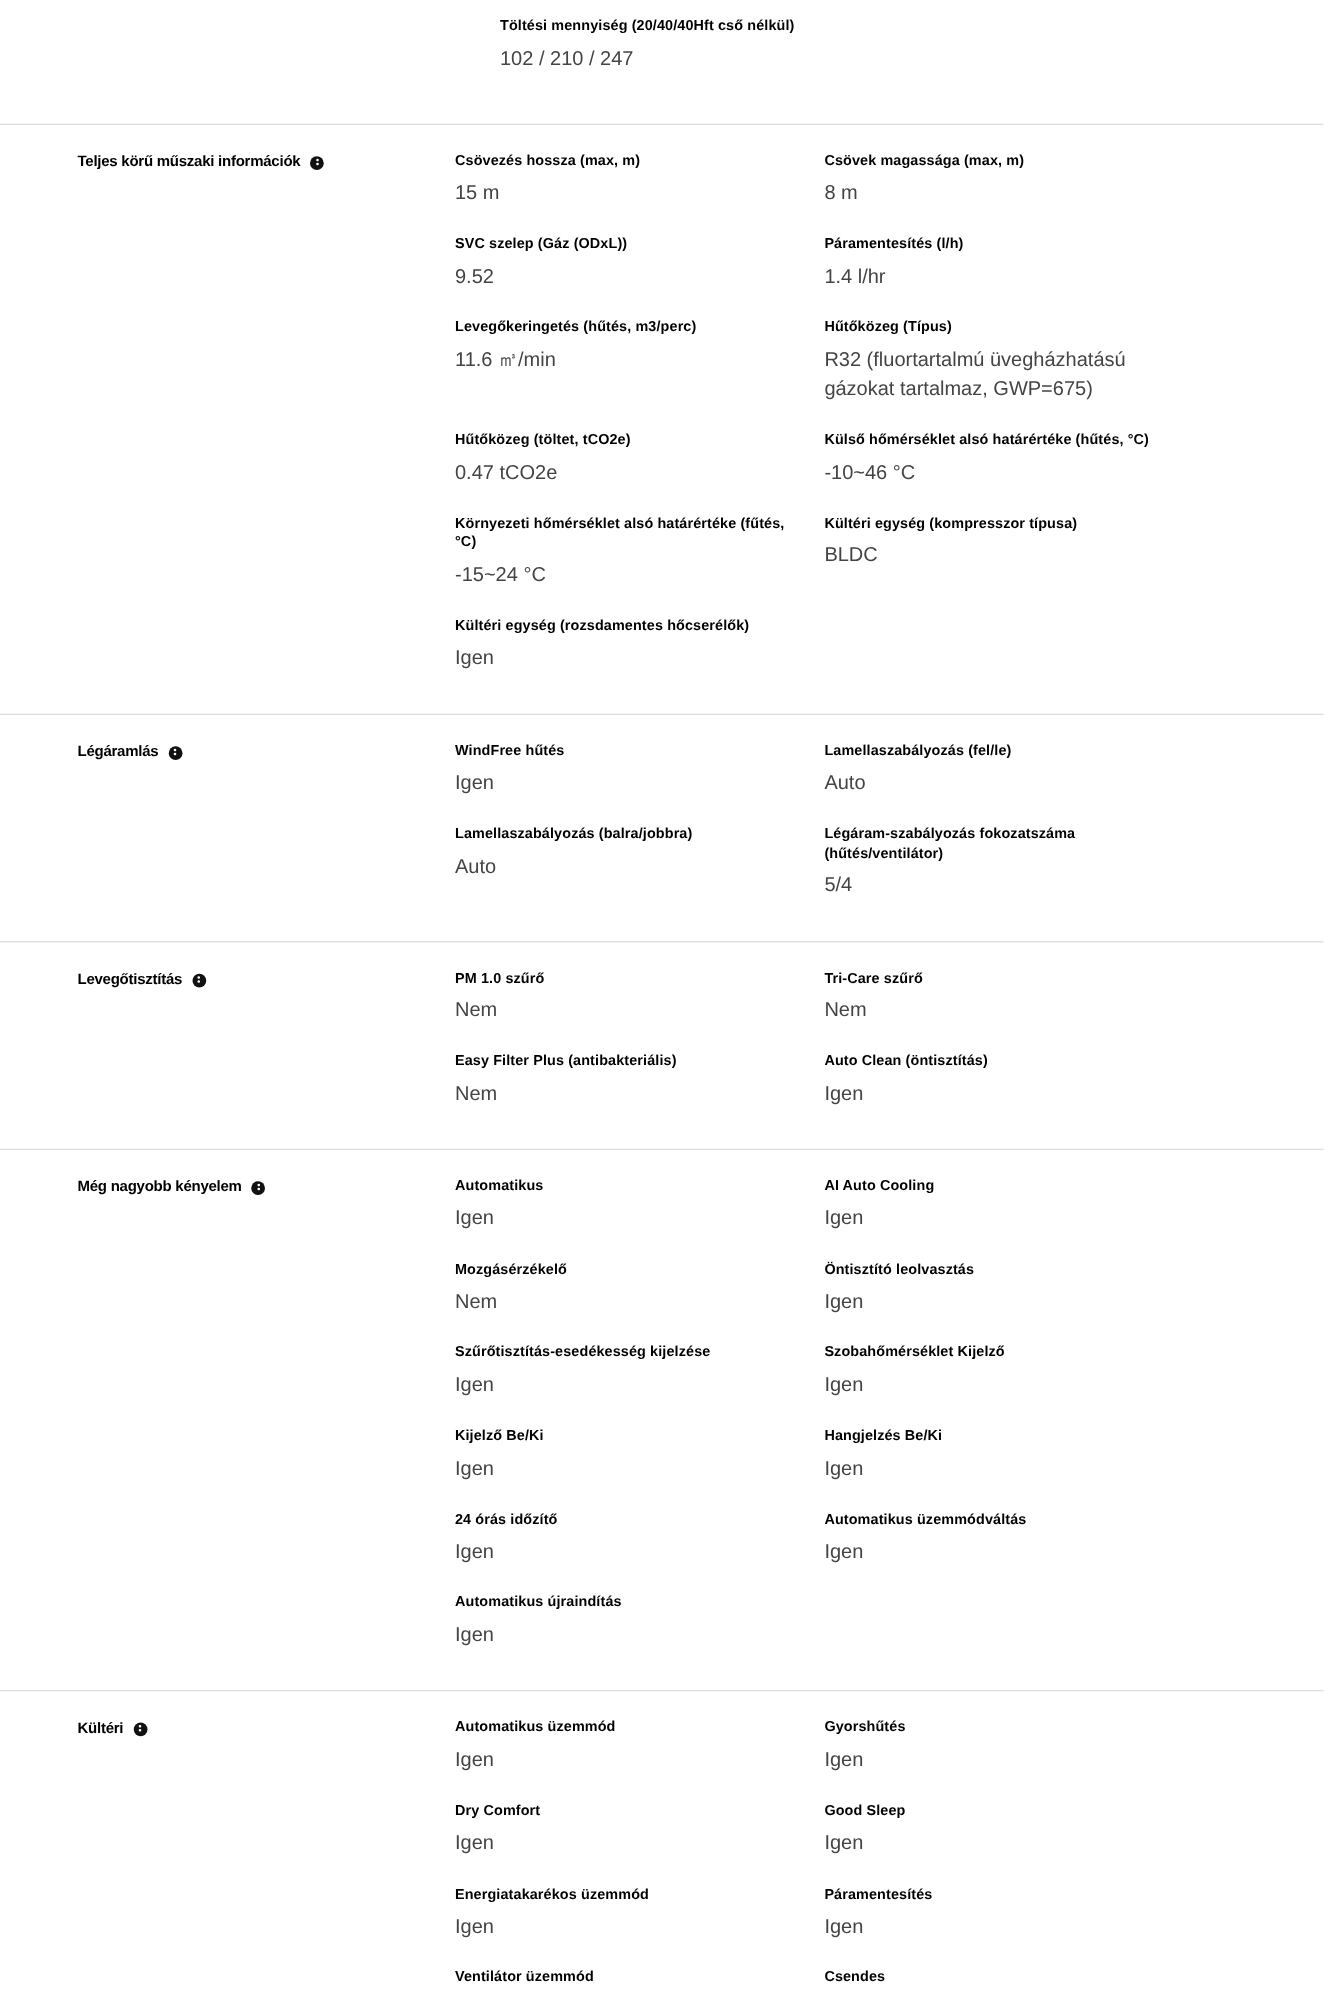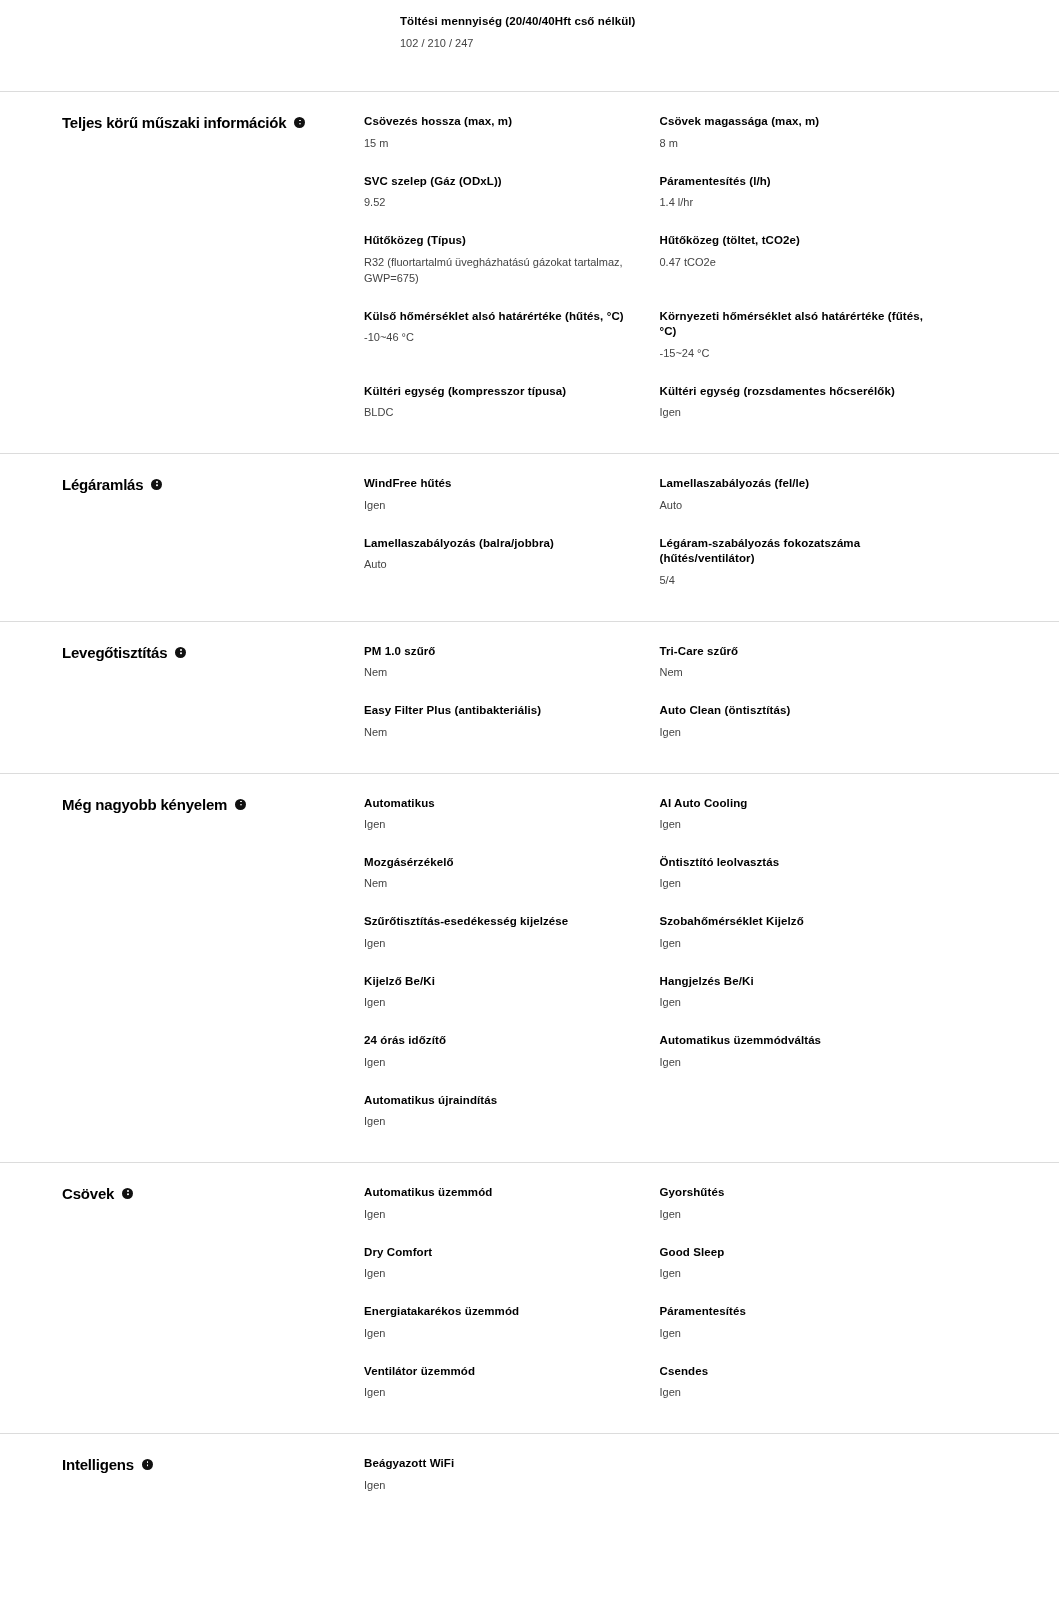--- a/index.html
+++ b/index.html
@@ -49,41 +49,41 @@
   }
   .pair-label {
     font-size: 11.5px;
     font-weight: bold;
     line-height: 1.35;
     letter-spacing: 0.1px;
     color: #000;
     margin-bottom: 6px;
   }
   .pair-value {
-    font-size: 11px;
+    font-size: 16px;
     font-weight: normal;
     line-height: 1.45;
     color: #444444;
   }
 
   .section {
     border-top: 1px solid #dcdcdc;
     display: flex;
     padding-top: 22px;
   }
   .section-head {
     width: 364px;
     flex: 0 0 364px;
     padding-left: 62px;
     box-sizing: border-box;
     display: flex;
     align-items: flex-start;
   }
   .section-title {
-    font-size: 15px;
+    font-size: 12px;
     font-weight: bold;
     letter-spacing: -0.2px;
     color: #000;
     line-height: 1.2;
   }
   .info-dot {
     display: inline-block;
     width: 11px;
     height: 11px;
     border-radius: 50%;
@@ -150,20 +150,24 @@
           </div>
           <div class="pair">
             <div class="pair-label">SVC szelep (Gáz (ODxL))</div>
             <div class="pair-value">9.52</div>
           </div>
           <div class="pair">
             <div class="pair-label">Páramentesítés (l/h)</div>
             <div class="pair-value">1.4 l/hr</div>
           </div>
           <div class="pair">
+            <div class="pair-label">Levegőkeringetés (hűtés, m3/perc)</div>
+            <div class="pair-value">11.6 ㎥/min</div>
+          </div>
+          <div class="pair">
             <div class="pair-label">Hűtőközeg (Típus)</div>
             <div class="pair-value">R32 (fluortartalmú üvegházhatású gázokat tartalmaz, GWP=675)</div>
           </div>
           <div class="pair">
             <div class="pair-label">Hűtőközeg (töltet, tCO2e)</div>
             <div class="pair-value">0.47 tCO2e</div>
           </div>
           <div class="pair">
             <div class="pair-label">Külső hőmérséklet alsó határértéke (hűtés, °C)</div>
             <div class="pair-value">-10~46 °C</div>
@@ -281,21 +285,21 @@
           </div>
           <div class="pair">
             <div class="pair-label">Automatikus újraindítás</div>
             <div class="pair-value">Igen</div>
           </div>
           <div class="section-spacer"></div>
         </div>
       </div>
       <div class="section">
         <div class="section-head">
-          <div class="section-title">Csövek</div>
+          <div class="section-title">Kültéri</div>
           <span class="info-dot"></span>
         </div>
         <div class="section-body">
           <div class="pair">
             <div class="pair-label">Automatikus üzemmód</div>
             <div class="pair-value">Igen</div>
           </div>
           <div class="pair">
             <div class="pair-label">Gyorshűtés</div>
             <div class="pair-value">Igen</div>

